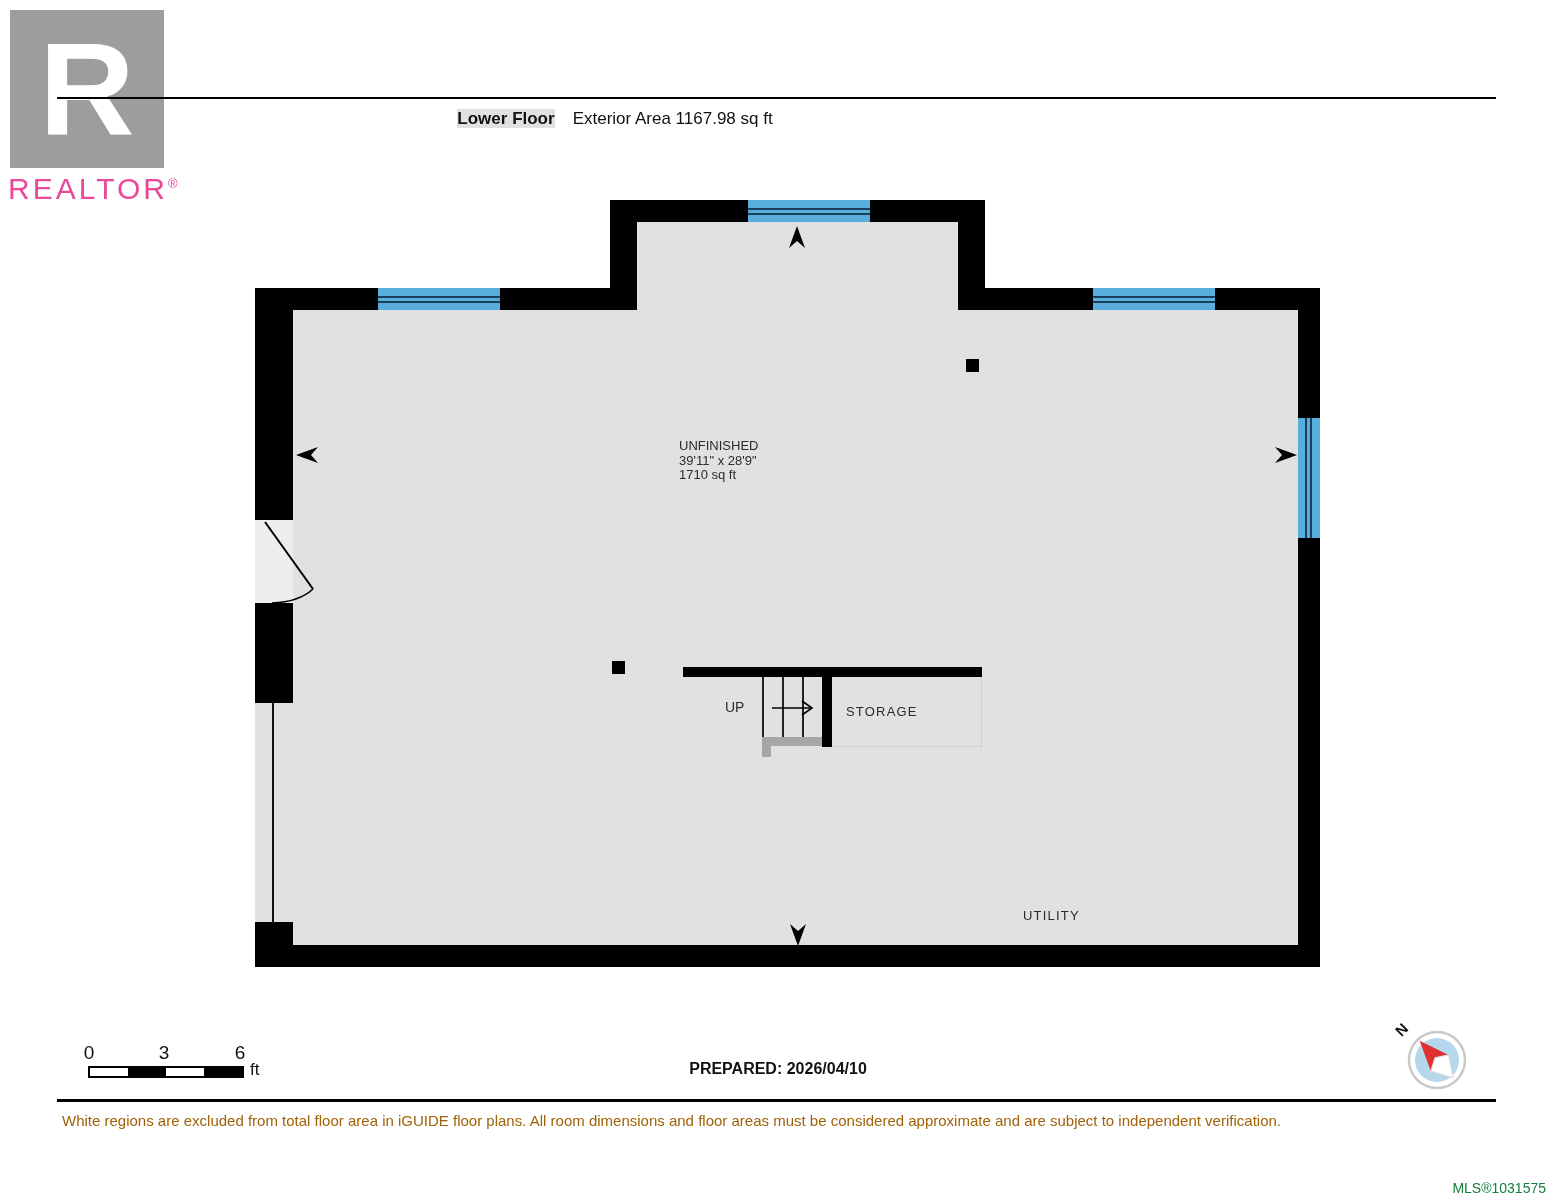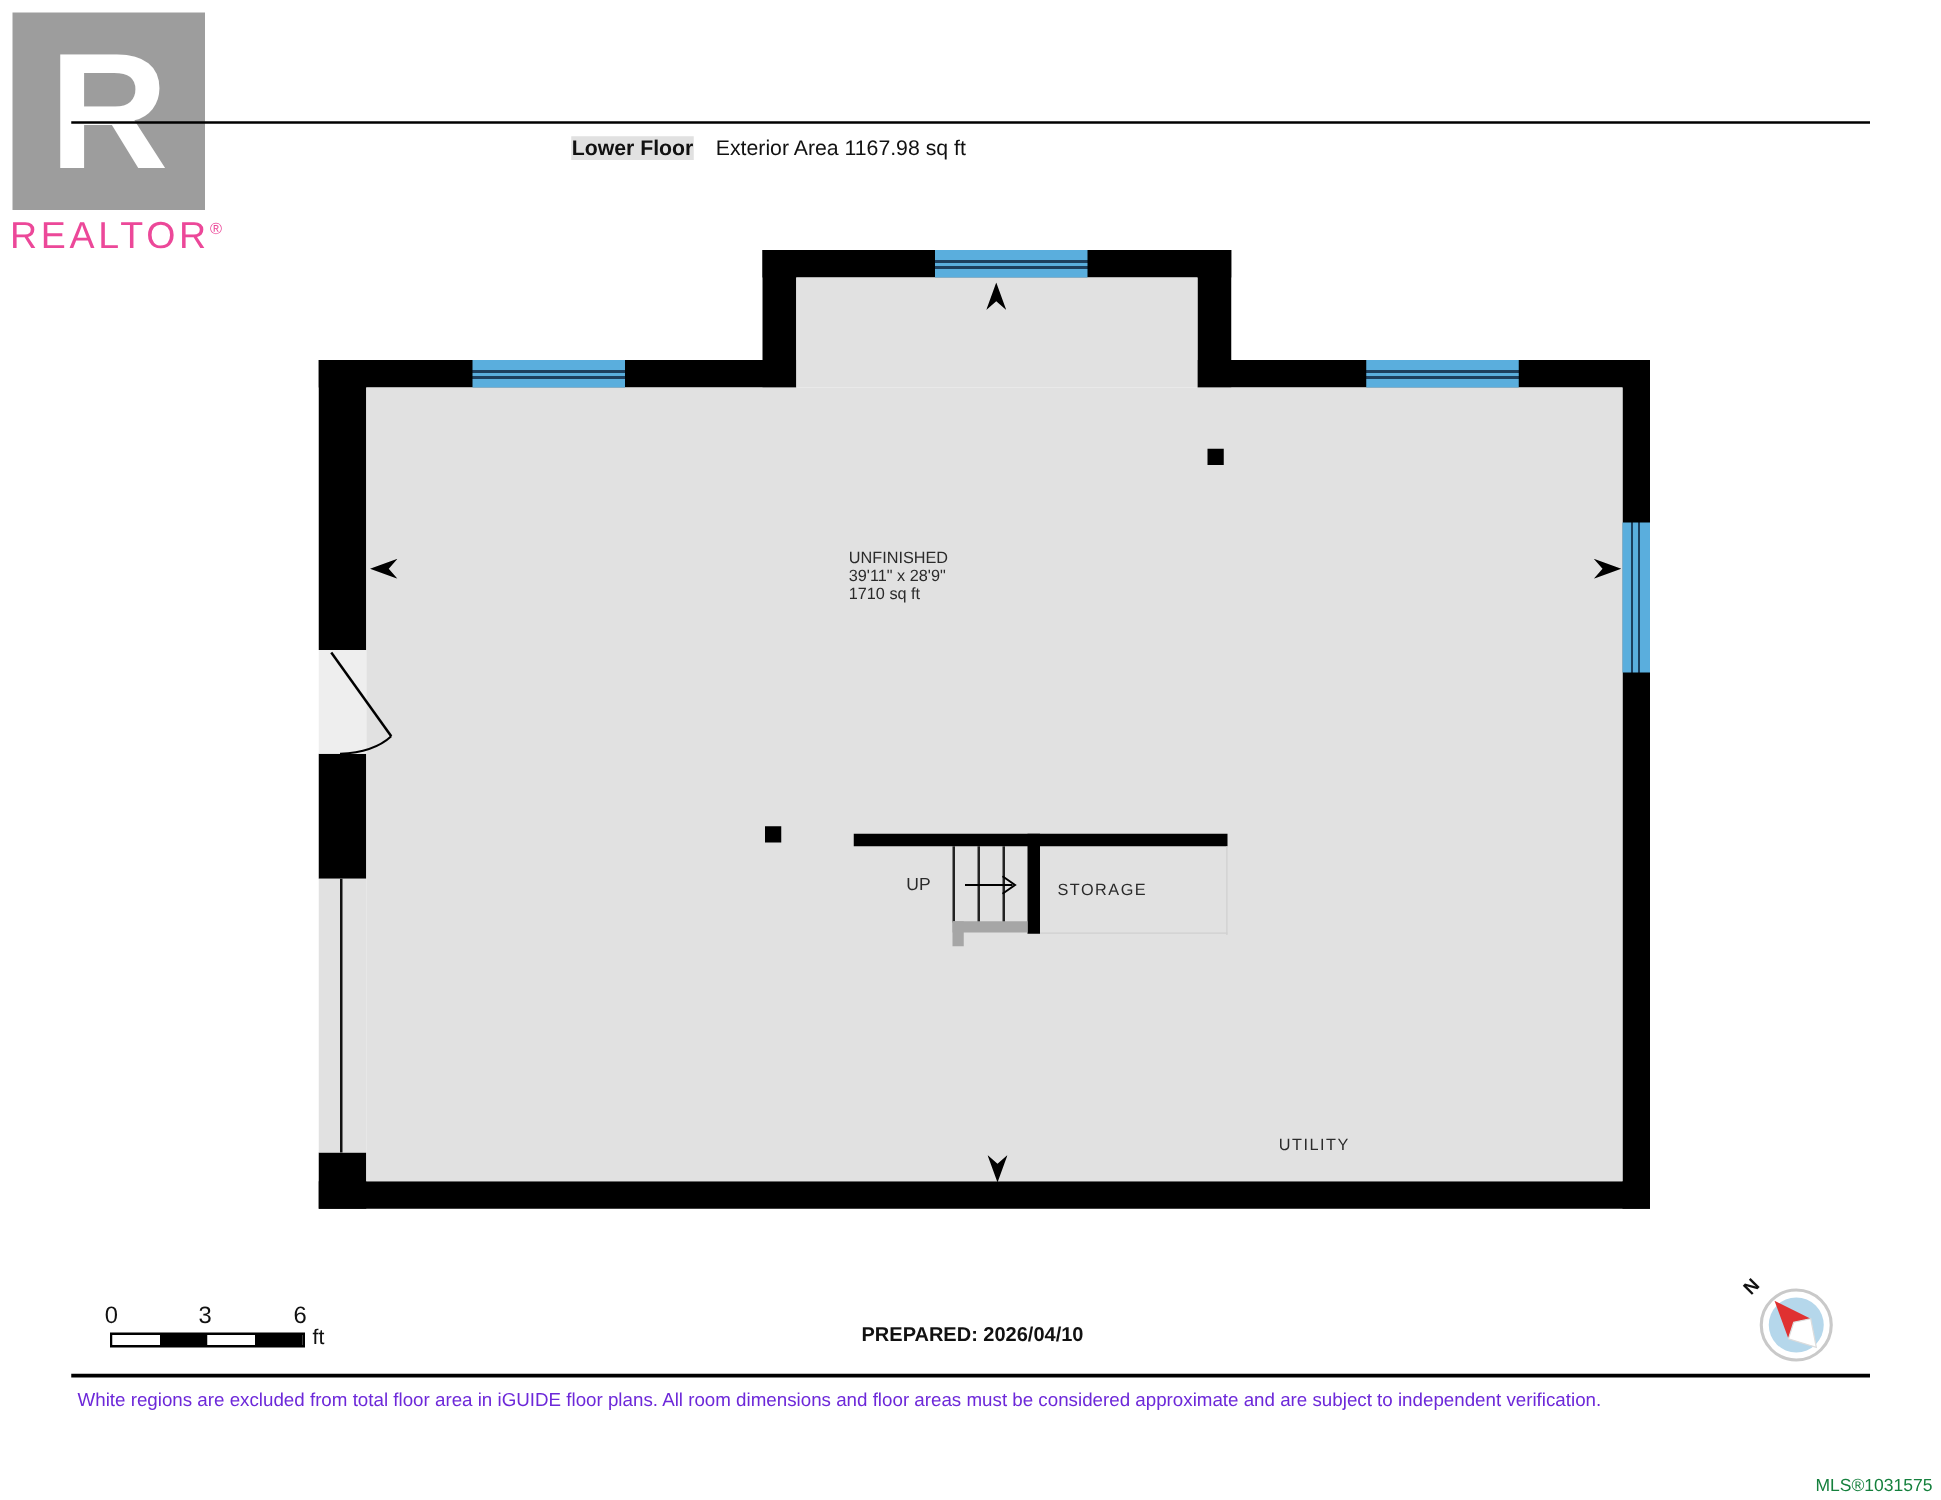--- a/index.html
+++ b/index.html
@@ -28,21 +28,21 @@
   .room-label{color:#2b2b2b;font-size:13px;text-align:left;line-height:14.5px;}
   .spread{letter-spacing:1.2px;}
   
   .scalebar{left:88px;top:1066px;width:152px;height:8px;border:2px solid #000;display:flex;}
   .scalebar .seg{width:38px;height:8px;}
   .tick{top:1042px;width:16px;text-align:center;font-size:19px;}
   .scale-unit{left:250px;top:1060px;font-size:17px;}
   .prepared{left:578px;top:1060px;width:400px;text-align:center;font-size:16px;font-weight:bold;}
   .compass-n{left:1396px;top:1021px;font-size:15px;font-weight:bold;transform:rotate(-45deg);}
   .footer-line{left:57px;top:1099px;width:1439px;height:3px;background:#000;}
-  .disclaimer{left:62px;top:1112px;font-size:15px;color:#6d28d9;}
+  .disclaimer{left:62px;top:1112px;font-size:15px;color:#a16207;}
   .mls{right:7px;top:1180px;font-size:14px;color:#15803d;}
 </style>
 </head>
 <body>
 
 <div id="page">
 
   <div class="abs logo-box">
     <span class="logo-r">R</span>
   </div>

